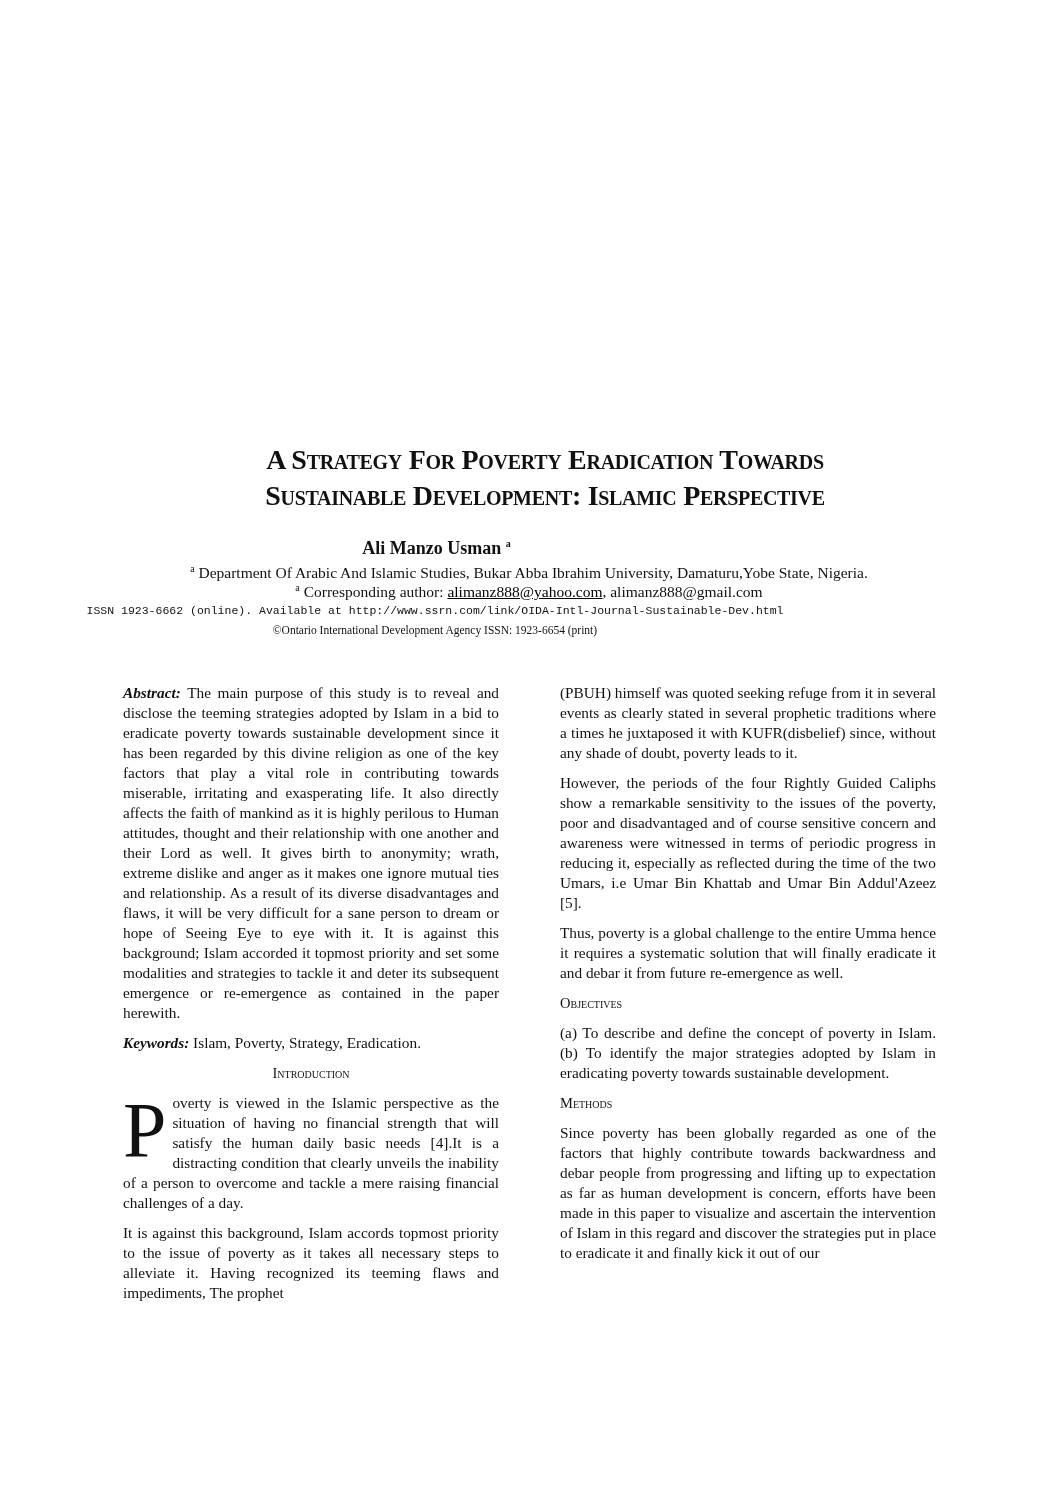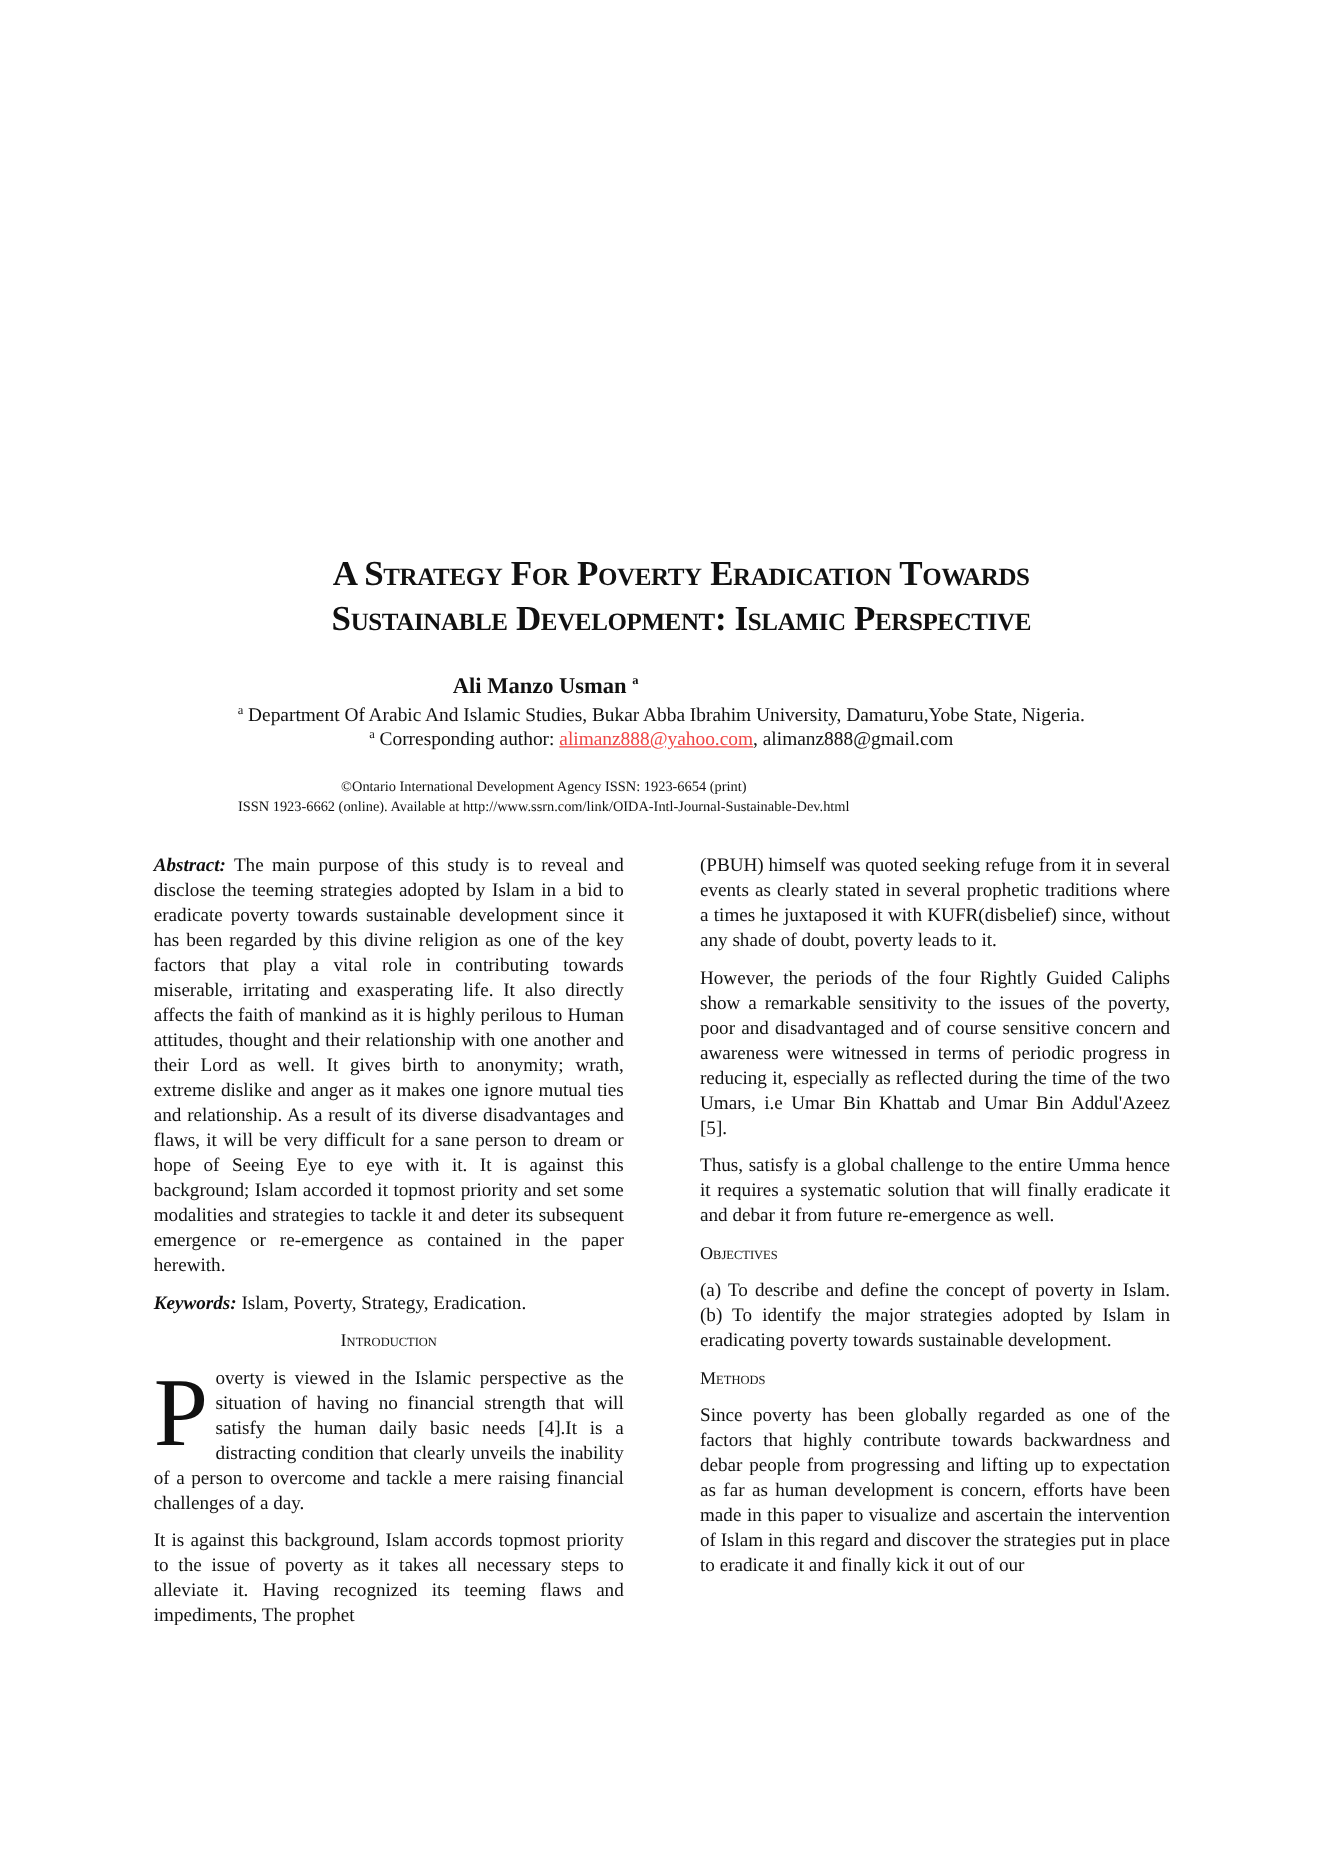--- a/index.html
+++ b/index.html
@@ -6,24 +6,24 @@
     body { width: 1058px; height: 1497px; position: relative; overflow: hidden;
            font-family: "Liberation Serif", "DejaVu Serif", serif; color: #111; }
     .title { position: absolute; top: 442px; left: 0; width: 1058px; text-align: center;
              font-weight: bold; font-size: 28px; line-height: 36px; font-variant: small-caps; letter-spacing: -0.3px; padding-left: 16px; }
     .author { position: absolute; top: 538px; left: 0; width: 873px; text-align: center;
               font-weight: bold; font-size: 18px; }
     .author sup, .aff sup { font-size: 10px; }
     .aff { position: absolute; left: 0; width: 1058px; text-align: center; font-size: 15.5px; }
     .aff1 { top: 563px; }
     .aff2 { top: 582px; }
-    .aff2 a { color: #ef4444; text-decoration: underline; }
+    .aff2 a { color: #000000; text-decoration: underline; }
     .pub { position: absolute; left: 0; width: 870px; text-align: center; font-size: 11.5px; }
     .pub1 { top: 624px; }
-    .pub2 { top: 640px; }
+    .pub2 { top: 604px; font-family: Liberation Mono, monospace; }
     .col { position: absolute; top: 683px; width: 376px; font-size: 15.3px; line-height: 20px; text-align: justify; }
     .col.left { left: 123px; }
     .col.right { left: 560px; }
     .col p { margin: 0 0 10px 0; }
     .head { font-weight: normal; font-variant: small-caps; font-size: 14.5px; margin: 0 0 10px 0; }
     .head.center { text-align: center; }
     .dropcap { float: left; font-size: 78px; line-height: 62px; margin: 2px 6px 0 0; padding-top: 4px; }
     .intro { font-family: "Liberation Serif", serif; }
   </style>
 </head>
@@ -56,18 +56,18 @@
   <p><b><i>Abstract:</i></b><span> The main purpose of this study is to reveal and disclose the teeming strategies adopted by Islam in a bid to eradicate poverty towards sustainable development since it has been regarded by this divine religion as one of the key factors that play a vital role in contributing towards miserable, irritating and exasperating life. It also directly affects the faith of mankind as it is highly perilous to Human attitudes, thought and their relationship with one another and their Lord as well. It gives birth to anonymity; wrath, extreme dislike and anger as it makes one ignore mutual ties and relationship. As a result of its diverse disadvantages and flaws, it will be very difficult for a sane person to dream or hope of Seeing Eye to eye with it. It is against this background; Islam accorded it topmost priority and set some modalities and strategies to tackle it and deter its subsequent emergence or re-emergence as contained in the paper herewith.</span></p>
   <p><b><i>Keywords:</i></b><span> Islam, Poverty, Strategy, Eradication.</span></p>
   <div class="head center">Introduction</div>
   <p class="intro"><span class="dropcap">P</span><span>overty is viewed in the Islamic perspective as the situation of having no financial strength that will satisfy the human daily basic needs [4].It is a distracting condition that clearly unveils the inability of a person to overcome and tackle a mere  raising financial challenges of  a day.</span></p>
   <p>It is against this background, Islam accords topmost priority to the issue of poverty as it takes all necessary steps to alleviate it. Having recognized its teeming flaws and impediments, The prophet</p>
 </div>
 
 <div class="col right">
   <p>(PBUH) himself was quoted seeking refuge from it in several events as clearly stated in several  prophetic traditions where a times he juxtaposed it  with KUFR(disbelief) since, without any shade of doubt, poverty leads to it.</p>
   <p>However, the periods of the four Rightly Guided Caliphs show a remarkable sensitivity to the issues of the poverty, poor and disadvantaged and of course sensitive concern and awareness were witnessed in terms of periodic progress in reducing it, especially as reflected during the time of  the two Umars, i.e Umar Bin Khattab and Umar Bin  Addul'Azeez [5].</p>
-  <p>Thus, satisfy is a global challenge to the entire Umma hence it requires a systematic solution that will finally eradicate it and debar it from future re-emergence as well.</p>
+  <p>Thus, poverty is a global challenge to the entire Umma hence it requires a systematic solution that will finally eradicate it and debar it from future re-emergence as well.</p>
   <div class="head">Objectives</div>
   <p>(a) To describe and define the concept of poverty in Islam. (b) To identify the major strategies adopted by Islam in eradicating poverty towards sustainable development.</p>
   <div class="head">Methods</div>
   <p>Since poverty has been globally regarded as one of the factors that highly contribute towards backwardness and debar  people from progressing and lifting up to expectation as far as human development is concern, efforts have been made in this paper  to visualize and ascertain the intervention of Islam in this regard and discover the strategies put in place to eradicate it and finally kick it out of our</p>
 </div>
 
 </body></html>

